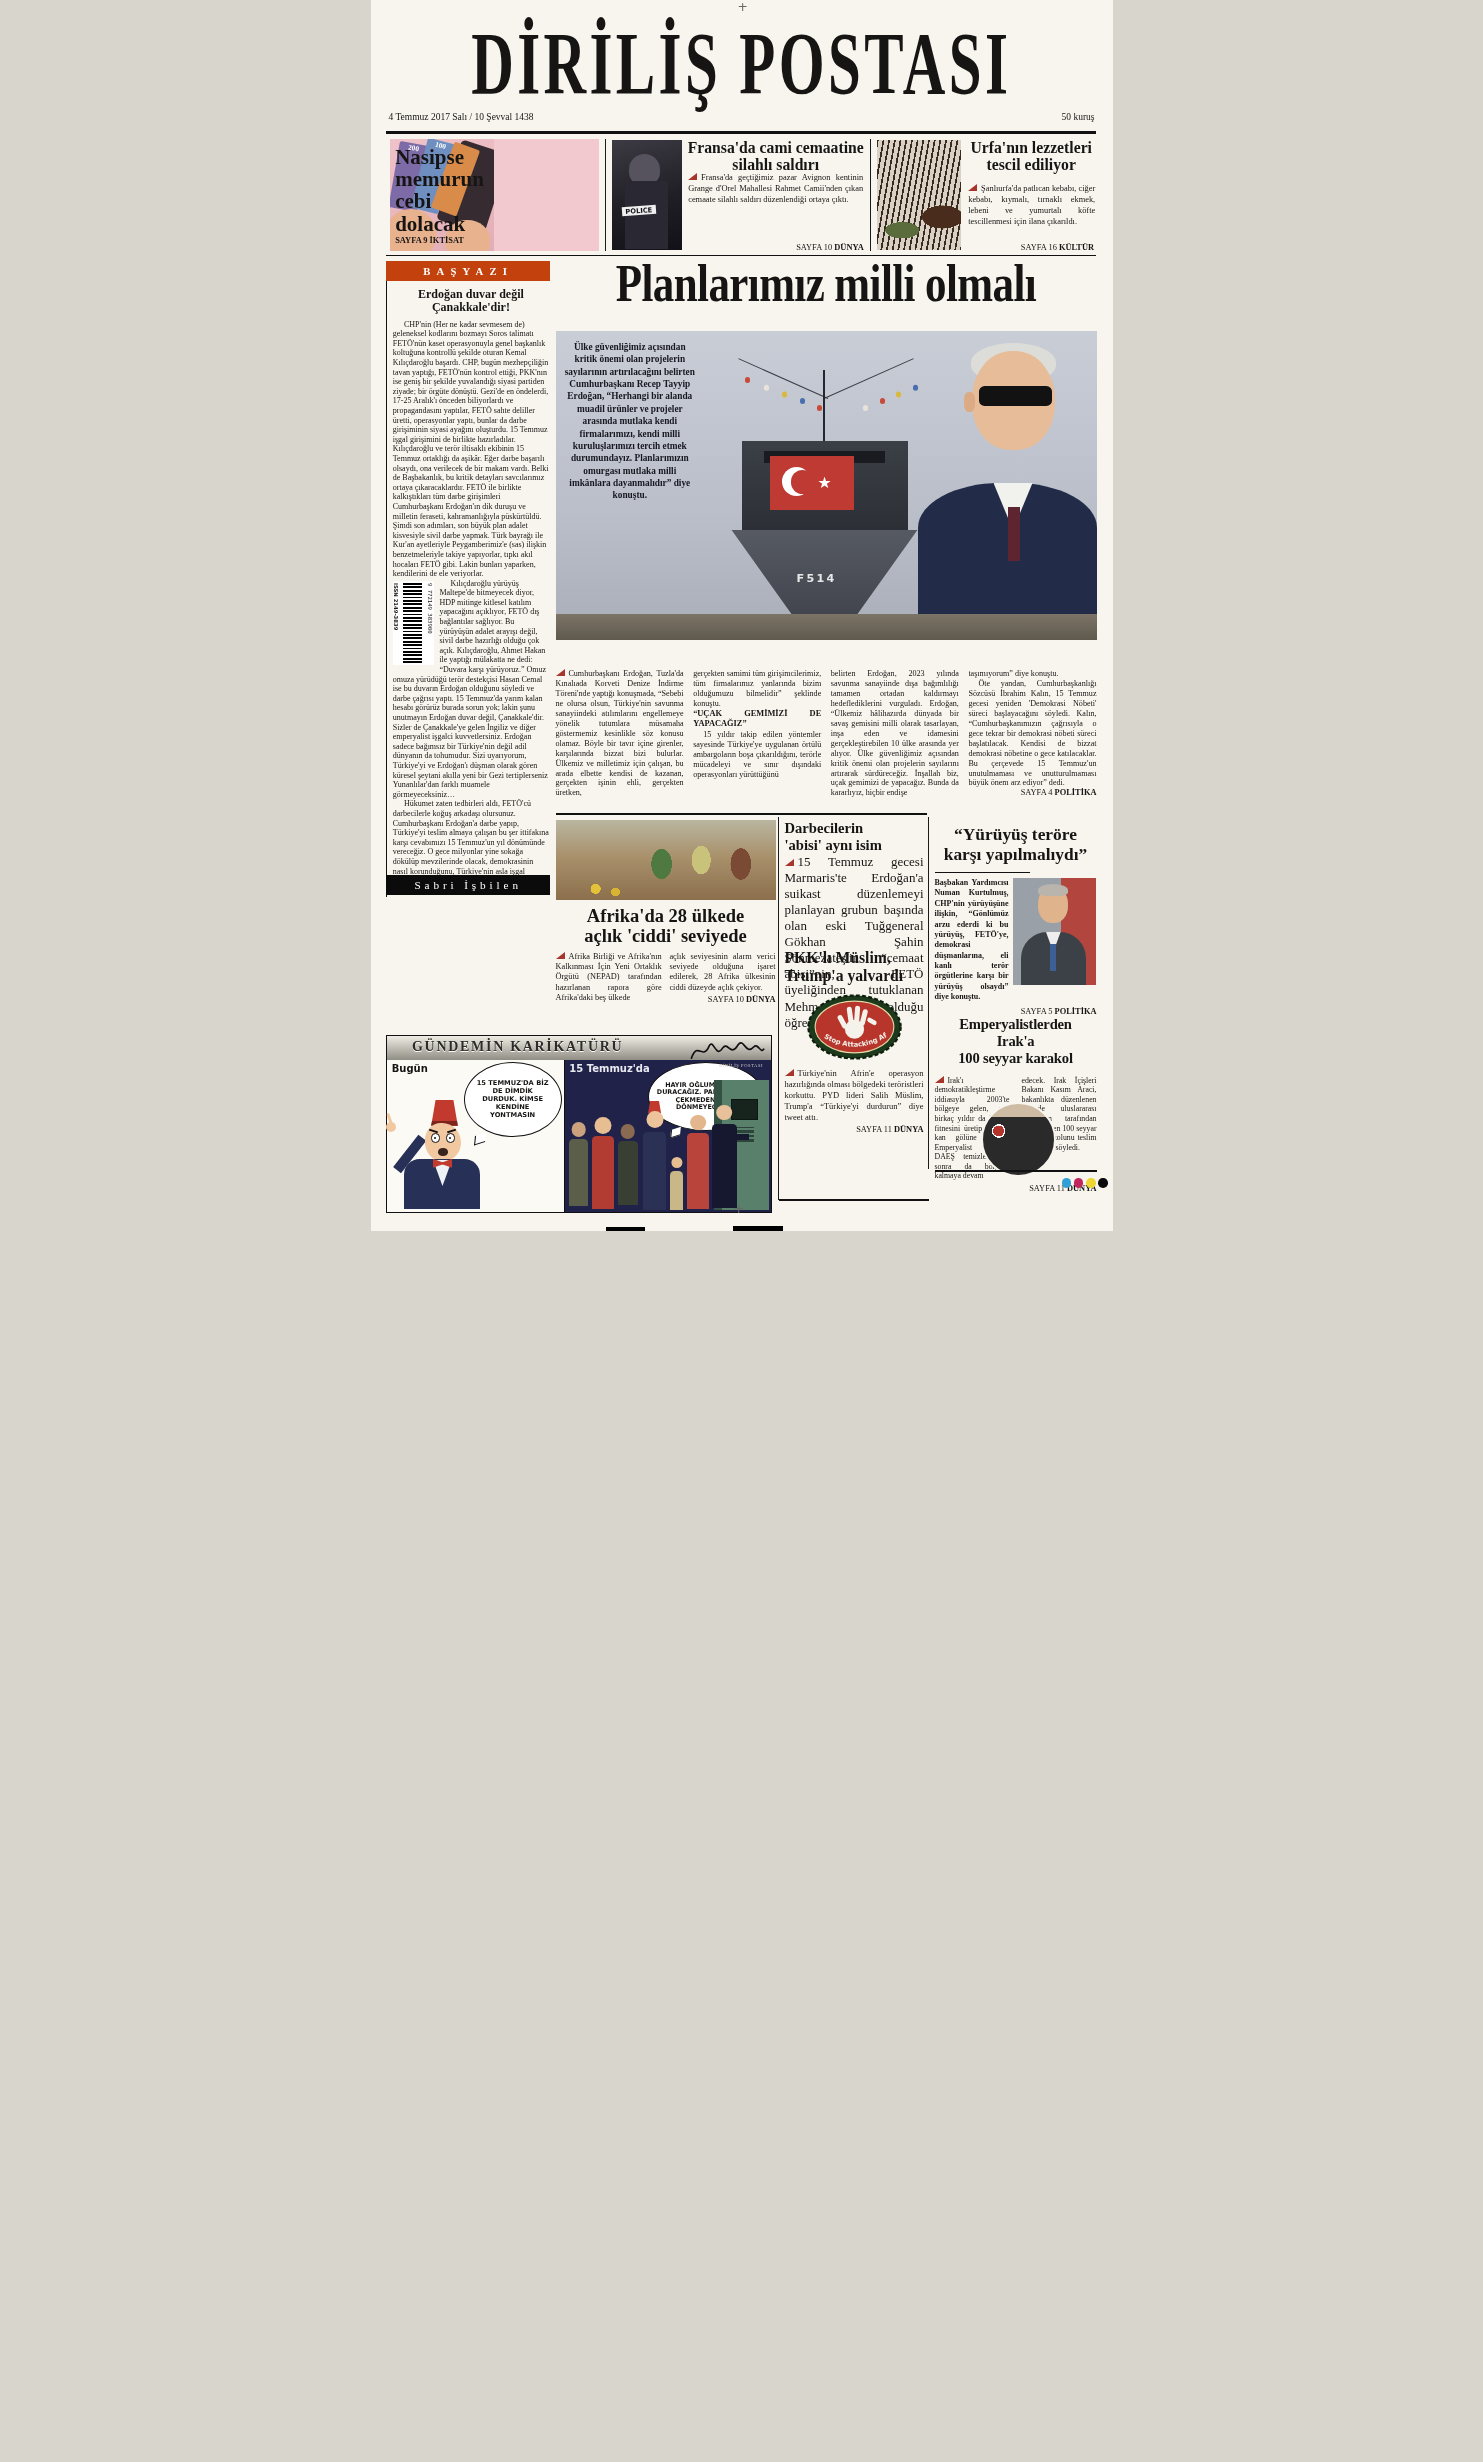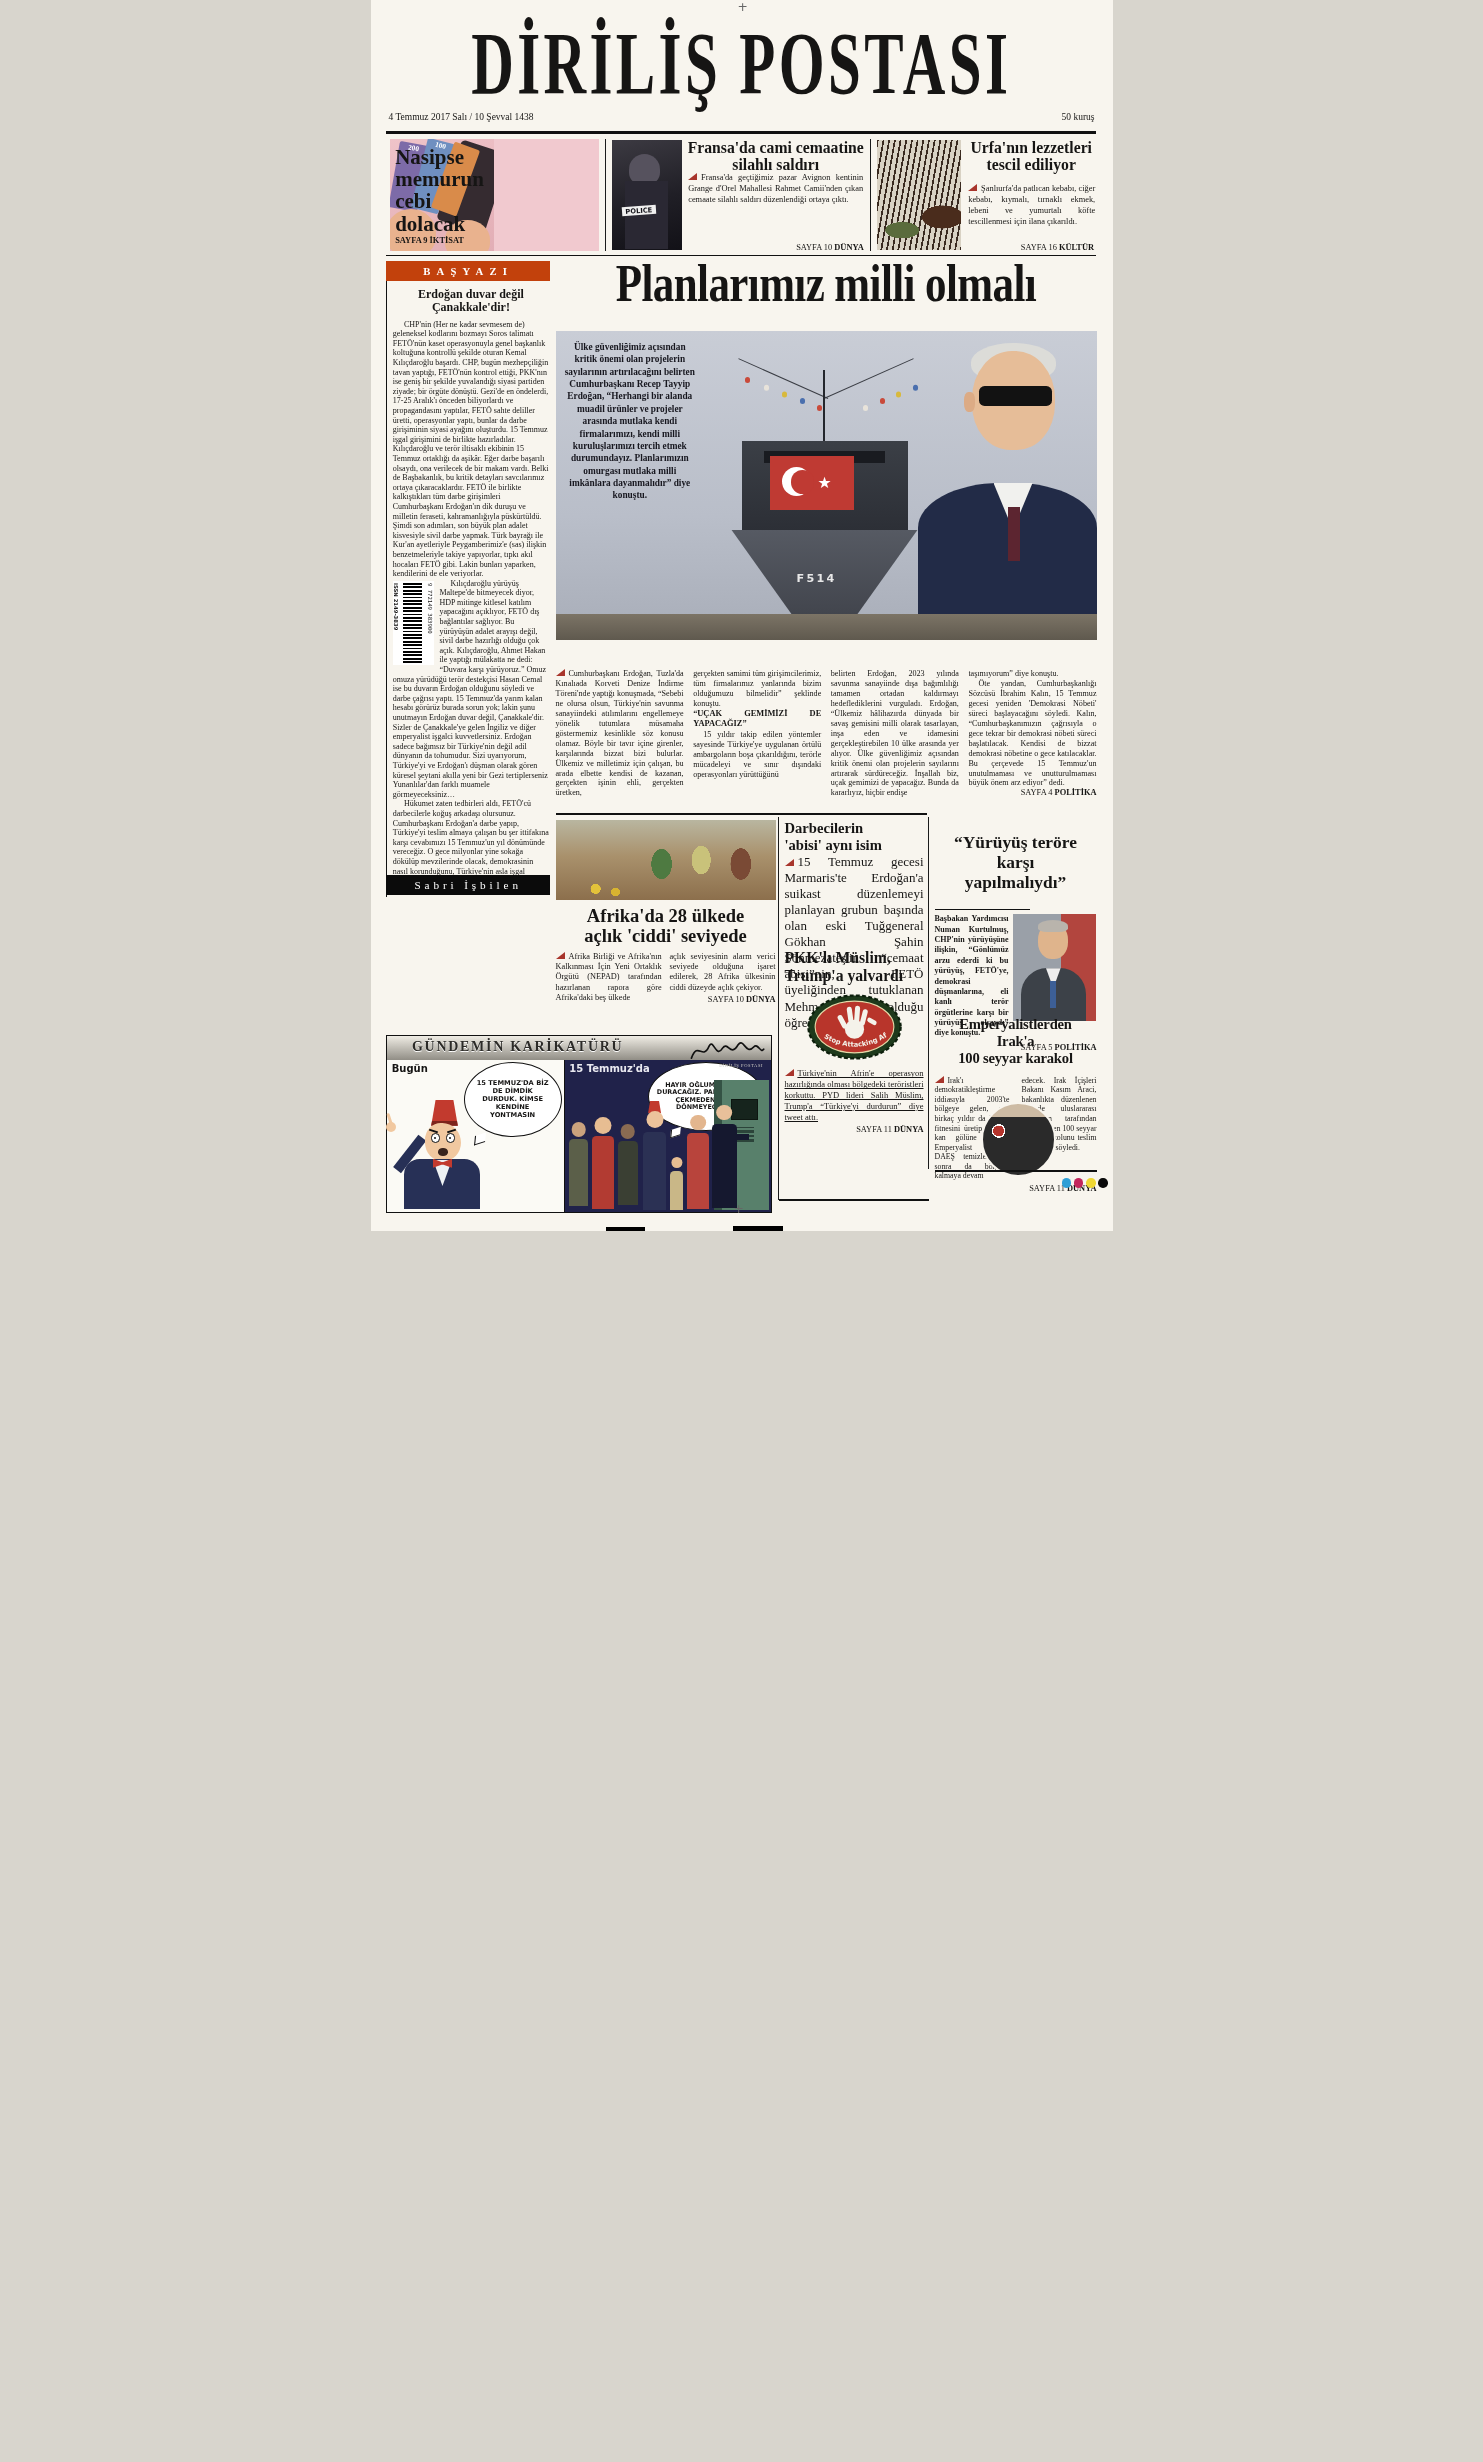--- a/index.html
+++ b/index.html
@@ -103,26 +103,26 @@
   #africa h2{margin:5.6px 0 4.5px;text-align:center;font-size:18.5px;line-height:1.12;}
   #africa .cols{display:flex;gap:7.8px;}
   #africa .cols div{flex:1;font-size:8.3px;line-height:1.25;}
   
   #coup{left:414px;top:820px;width:139px;}
   #coup h2,#pkk h2{margin:0;font-size:14.6px;line-height:1.15;}
   #coup .body{margin-top:0;font-size:13px;line-height:1.24;}
   #coup .pageref{display:block;text-align:center;margin-top:3.4px;}
   #pkk{left:414px;top:949px;width:139px;}
   #pkk h2{font-size:15.7px;}
-  #pkk .body{margin-top:6.7px;font-size:8.5px;line-height:1.28;text-decoration:underline;}
+  #pkk .body{margin-top:6.7px;font-size:8.5px;line-height:1.28;}
   #pkk .pageref{display:block;text-align:right;margin-top:2.2px;}
   #afrinlogo{display:block;margin:6.7px auto 0;}
   
   #march{left:564px;top:816px;width:162px;}
-  #march h2{margin:16px;text-align:center;font-size:17.4px;line-height:1.16;}
+  #march h2{margin:8px;text-align:center;font-size:17.4px;line-height:1.16;}
   #march .mrule{width:95px;height:1.1px;background:#111;margin:5.6px 0 4.5px;}
   #march .row{display:flex;gap:4.5px;}
   #march .mtext{width:74px;font-size:8px;font-weight:bold;line-height:1.3;text-align:justify;}
   #photo-kurtulmus{width:83px;height:107px;background:linear-gradient(90deg,#9aa0a8 0 58%,#b2453e 58% 100%);position:relative;flex:none;}
   .kt-head{position:absolute;left:25px;top:9px;width:30px;height:36px;background:#dfb48c;border-radius:46%;}
   .kt-hair{position:absolute;left:25px;top:5.6px;width:30px;height:12.3px;background:#b9b4ac;border-radius:50% 50% 30% 30%;}
   .kt-suit{position:absolute;left:7.8px;bottom:0;width:65px;height:53px;background:#3c4148;border-radius:40% 40% 0 0/50% 50% 0 0;}
   .kt-shirt{position:absolute;left:33px;bottom:33px;width:14.6px;height:20px;background:#eee;clip-path:polygon(0 0,100% 0,50% 100%);}
   .kt-tie{position:absolute;left:37px;bottom:13.5px;width:5.6px;height:27px;background:#3d5f96;}
   #march .pageref{display:block;text-align:right;margin-top:4.5px;}

